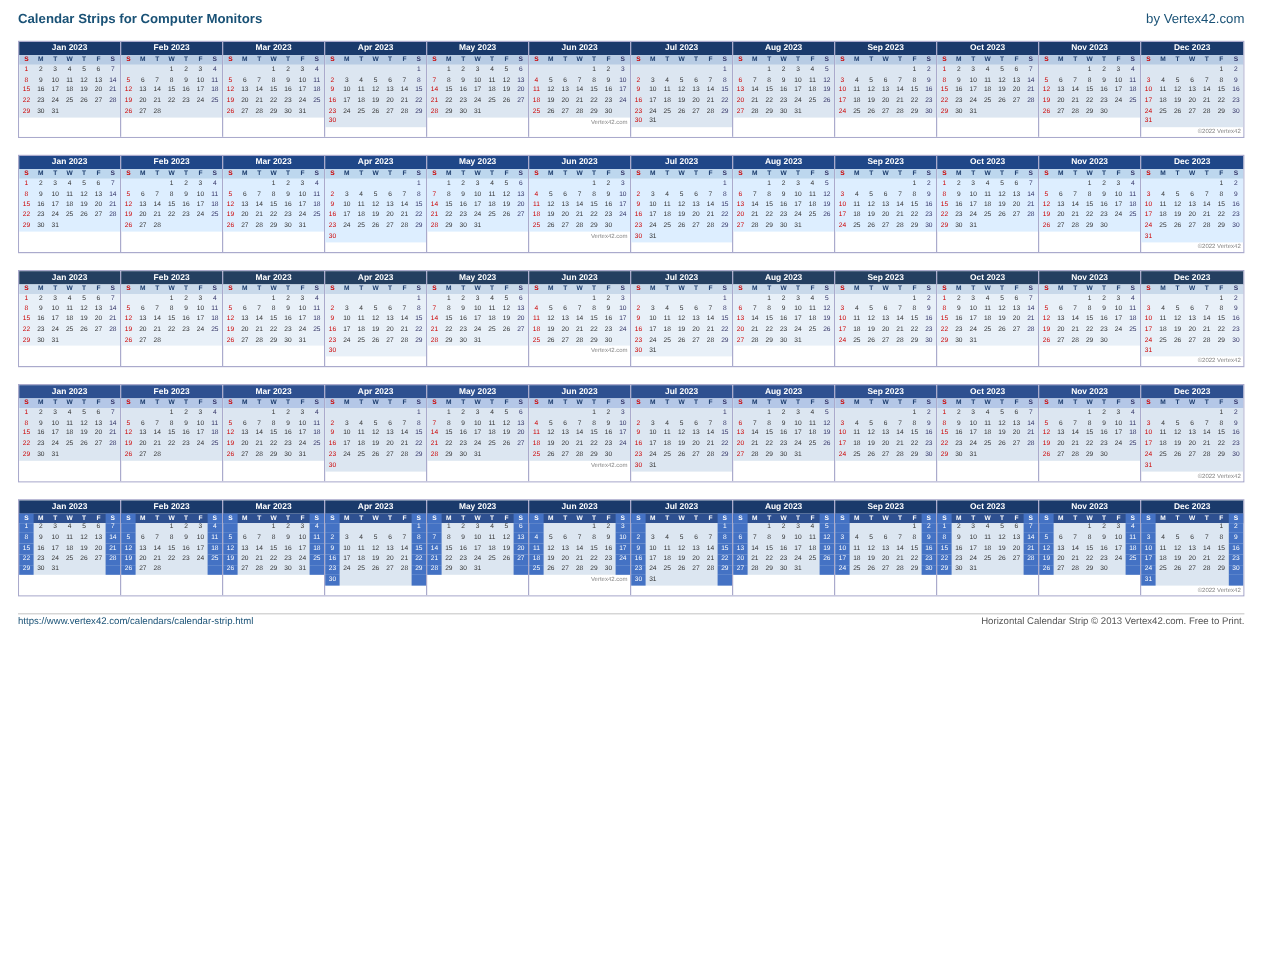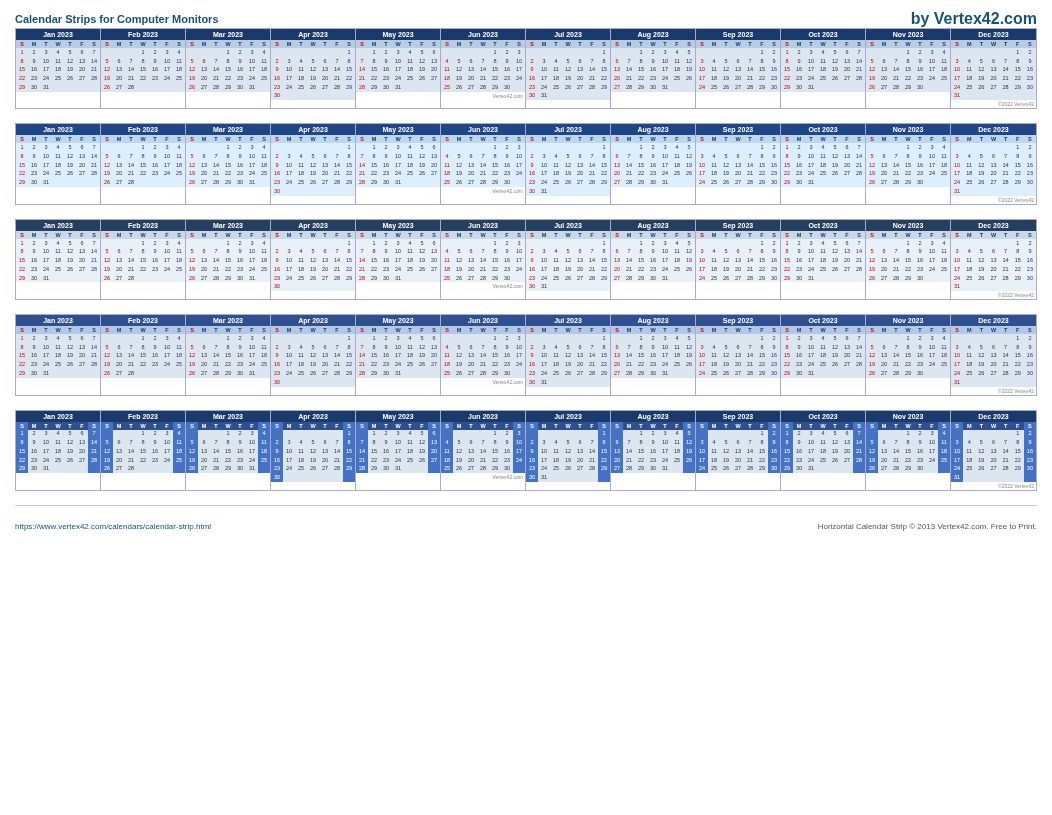--- a/index.html
+++ b/index.html
@@ -9,31 +9,30 @@
       font-size: 10px;
       color: #000;
       width: 1052px;
       min-height: 815px;
       padding: 10px 15px;
     }
     .page-header {
       display: flex;
       justify-content: space-between;
       align-items: center;
-      margin-bottom: 0;
+      margin-bottom: 12px;
     }
     .page-title {
       font-size: 11px;
       color: #1a5276;
       font-weight: bold;
     }
     .page-brand {
-      font-size: 16px;
+      font-size: 11px;
       color: #1a5276;
-      font-weight: bold;
     }
     .calendar-strip {
       border: 1px solid #aac;
       margin-bottom: 14px;
     }
     .cal-grid {
       display: grid;
       grid-template-columns: repeat(12, 1fr);
       background: #fff;
     }
@@ -104,21 +103,21 @@
     .strip-5 .cal-weeks { background: #dce6f1; }
     .strip-5 .cal-day.sun { background: #4472c4; color: #fff; }
     .strip-5 .cal-day.sat { background: #4472c4; color: #fff; }
     .strip-5 .day-header.sun { background: #4472c4; color: #fff; }
     .strip-5 .day-header.sat { background: #4472c4; color: #fff; }
 
     .footer-bar {
       display: flex;
       justify-content: space-between;
       margin-top: 4px;
-      padding-top: 16px;
+      padding-top: 1px;
       border-top: 1px solid #ccc;
     }
     .footer-url {
       font-size: 8px;
       color: #1a5276;
     }
     .footer-copy {
       font-size: 8px;
       color: #555;
     }

